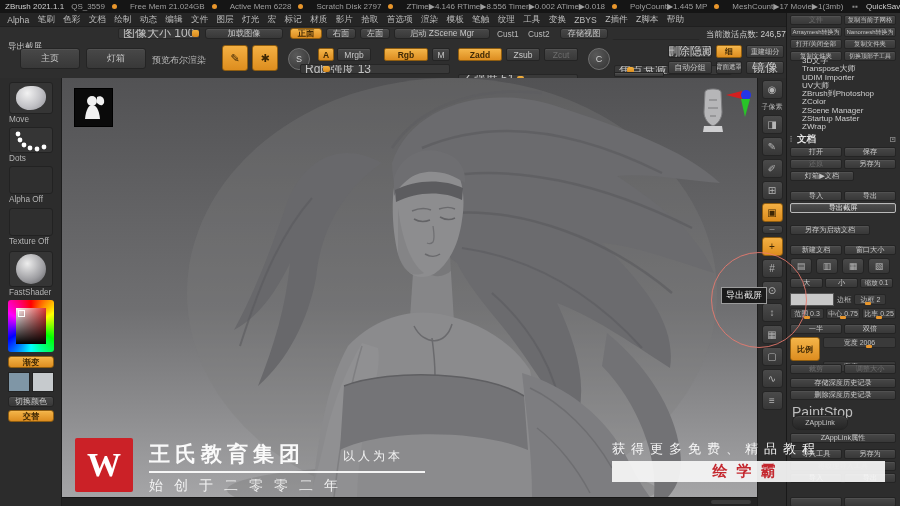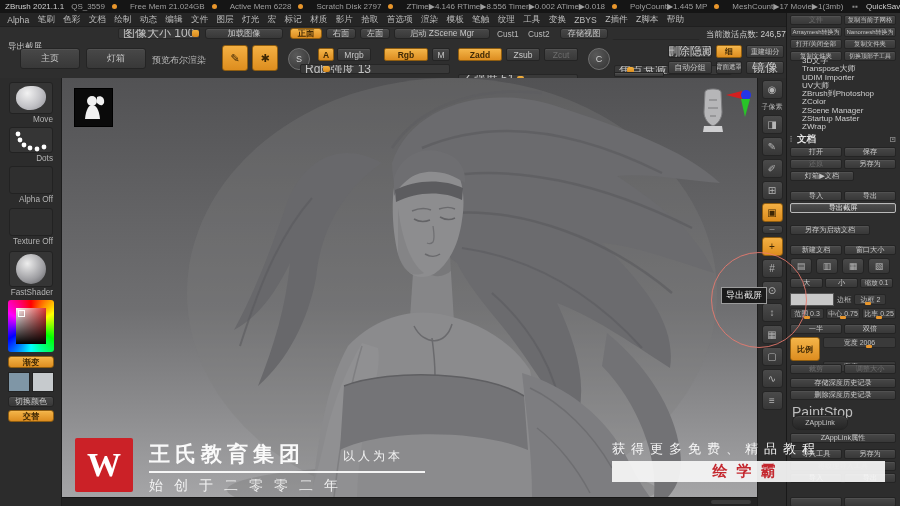--- a/index.html
+++ b/index.html
@@ -38,21 +38,21 @@
            color:#b5b5b5;display:flex;align-items:center;justify-content:center;font-size:11px;box-sizing:border-box}
   .iconbtn.orange{background:linear-gradient(#f4b043,#dd8d1e);color:#3c2604;border-color:#8f5d10}
   
   .viewbar{left:0;top:26px;width:900px;height:14px;background:#2e2e2e;border-top:1px solid #1f1f1f}
   .toolrow{left:0;top:40px;width:900px;height:38px;background:#2e2e2e;border-bottom:1px solid #1c1c1c}
   .hintlabel{font-size:8.5px;color:#c9c9c9}
   .plainlabel{font-size:9px;color:#b9b9b9;white-space:nowrap}
   .chip{height:13px;border-radius:2px;font-size:8.5px}
   
   .lshelf{left:0;top:78px;width:62px;height:428px;background:#2c2c2c;border-right:1px solid #1d1d1d;box-sizing:border-box}
-  .shelflabel{font-size:8.2px;color:#b4b4b4;text-align:right;width:44px}
+  .shelflabel{font-size:8.2px;color:#b4b4b4;text-align:left;width:44px}
   .thumb{background:#353535;border:1px solid #222;border-radius:3px;box-sizing:border-box}
   
   .rshelf{left:757px;top:78px;width:29px;height:428px;background:#2c2c2c;border-left:1px solid #1d1d1d;
           box-sizing:border-box;display:flex;flex-direction:column;align-items:center;padding-top:2px;gap:3px}
   .rsicon{width:21px;height:19px;flex:0 0 auto;font-size:10px}
   .rsicon.lbl{background:none;border:none;box-shadow:none;color:#b5b5b5;font-size:7px;height:10px}
   .rsicon.sm{height:9px;font-size:7px}
   
   .rpanel{left:786px;top:13px;width:114px;height:493px;background:#2d2d2d;border-left:1px solid #191919;box-sizing:border-box}
   .pwrap{display:flex;flex-wrap:wrap;gap:2px;width:106px}

